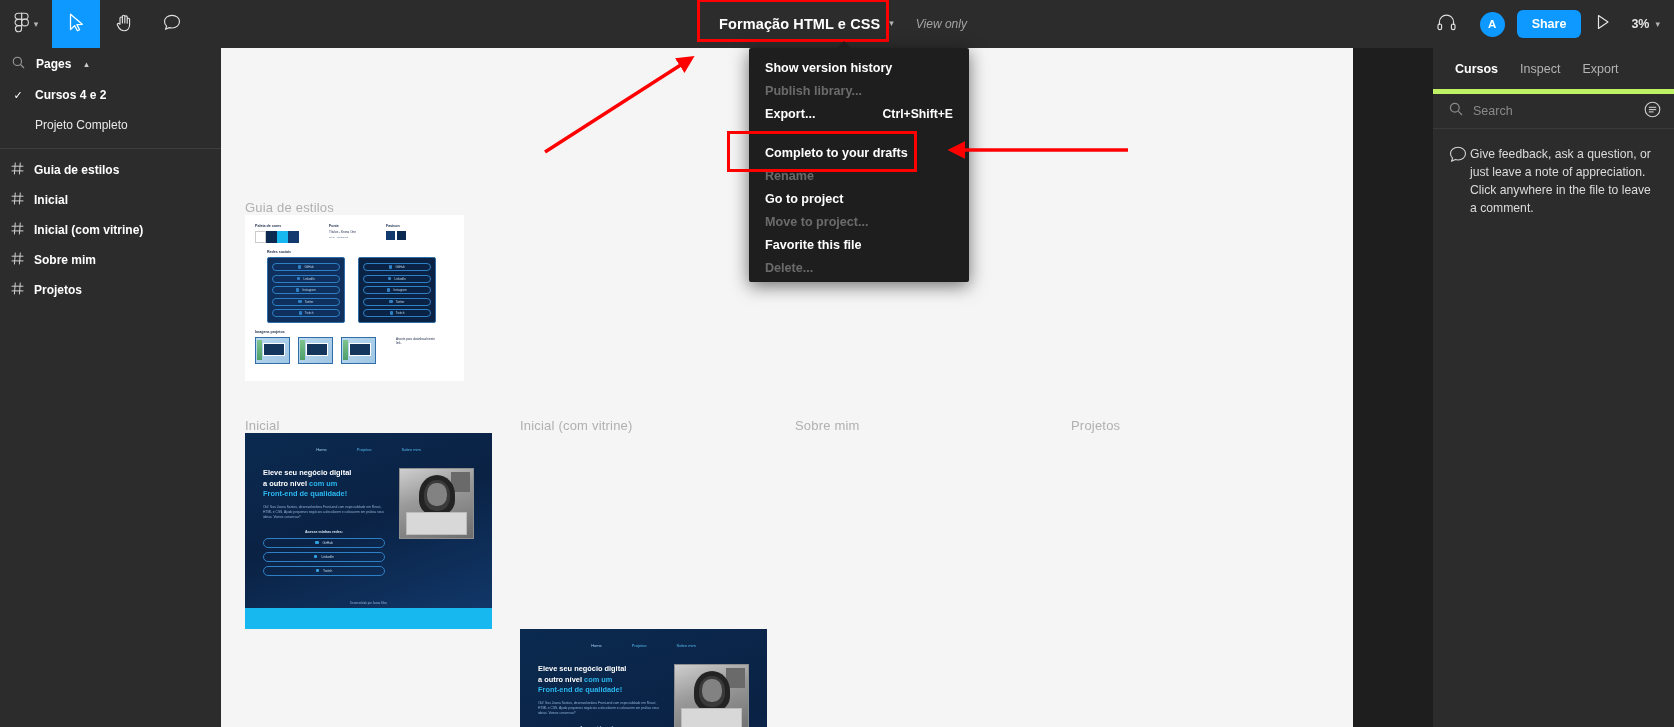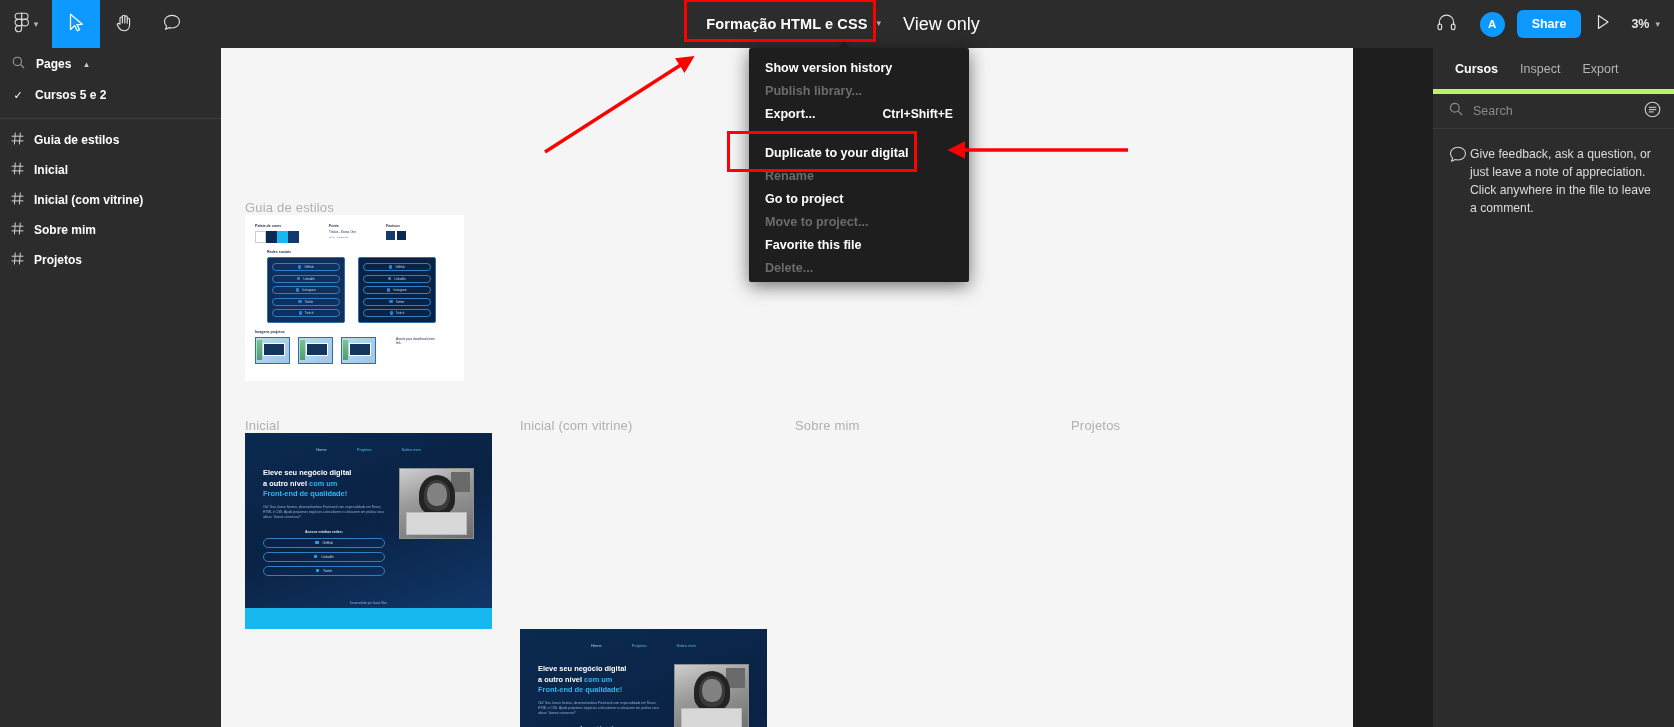--- a/index.html
+++ b/index.html
@@ -36,21 +36,21 @@
     padding: 5px 12px 6px 12px; pointer-events: auto; cursor: pointer;
   }
   .file-title {
     color: #ffffff; font-size: 14.5px; font-weight: 600; letter-spacing: .1px;
     white-space: nowrap;
   }
   .title-highlight {
     position: absolute; left: -10px; top: -12px; width: 192px; height: 43px;
     border: 3px solid #ff0000; pointer-events: none;
   }
-  .view-only { color: #ffffff; font-size: 18px; pointer-events: auto; }
+  .view-only { color: #a3a3a3; font-size: 12px; pointer-events: auto; font-style: italic; }
 
   .tb-right {
     position: absolute; right: 0; top: 0; height: 48px;
     display: flex; align-items: center; gap: 0px; padding-right: 14px;
   }
   .headset { width: 42px; height: 48px; display: flex; align-items: center; justify-content: center; cursor: pointer;}
   .avatar {
     width: 25px; height: 25px; border-radius: 50%; background: #0d99ff;
     color: #fff; font-size: 11.5px; font-weight: 700;
     display: flex; align-items: center; justify-content: center;
@@ -309,21 +309,25 @@
           <line x1="8.5" y1="8.5" x2="12" y2="12" stroke="#9a9a9a" stroke-width="1.1"></line>
         </svg>
       </span>
       <span class="pages-title">Pages</span>
       <span class="pages-chev">▴</span>
     </div>
 
     <div>
       <div class="page-row">
         <span class="check">✓</span>
-        <span class="page-label sel">Cursos 5 e 2</span>
+        <span class="page-label sel">Cursos 4 e 2</span>
+      </div>
+      <div class="page-row">
+        <span class="check"></span>
+        <span class="page-label">Projeto Completo</span>
       </div>
     </div>
 
     <div class="divider"></div>
 
     <div>
       <div class="layer-row">
         <span>
           <svg width="13" height="13" viewBox="0 0 13 13">
             <line x1="4.3" y1="0.6" x2="3.4" y2="12.4" stroke="#d0d0d0" stroke-width="1"></line>
@@ -583,21 +587,21 @@
       <span>Show version history</span>
     </div>
     <div class="menu-item disabled">
       <span>Publish library...</span>
     </div>
     <div class="menu-item">
       <span>Export...</span>
       <span class="sc">Ctrl+Shift+E</span>
     </div>
     <div class="menu-item" style="margin-top:16px">
-      <span>Duplicate to your digital</span>
+      <span>Completo to your drafts</span>
     </div>
     <div class="menu-item disabled">
       <span>Rename</span>
     </div>
     <div class="menu-item">
       <span>Go to project</span>
     </div>
     <div class="menu-item disabled">
       <span>Move to project...</span>
     </div>

